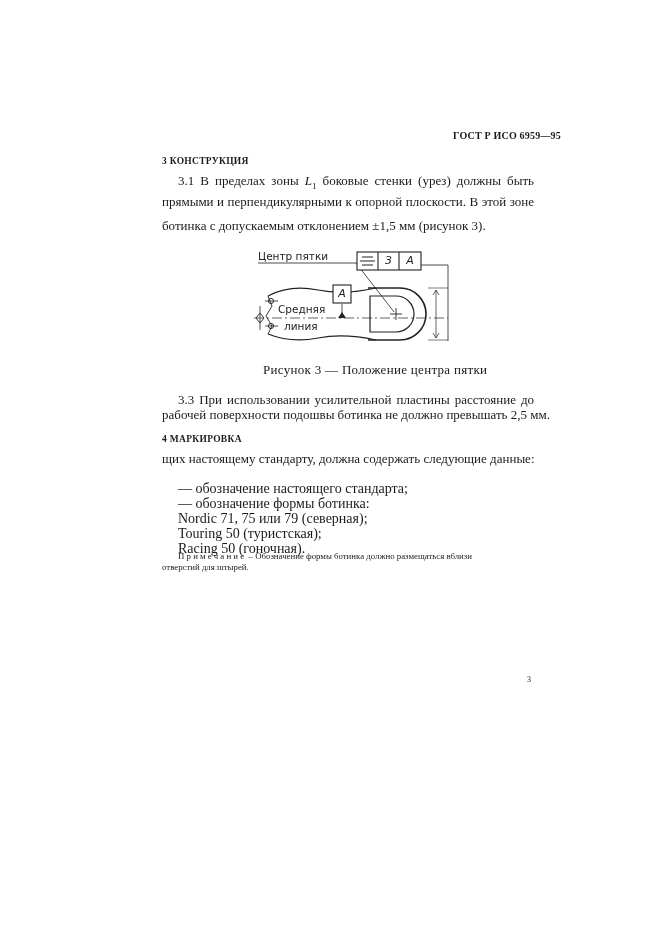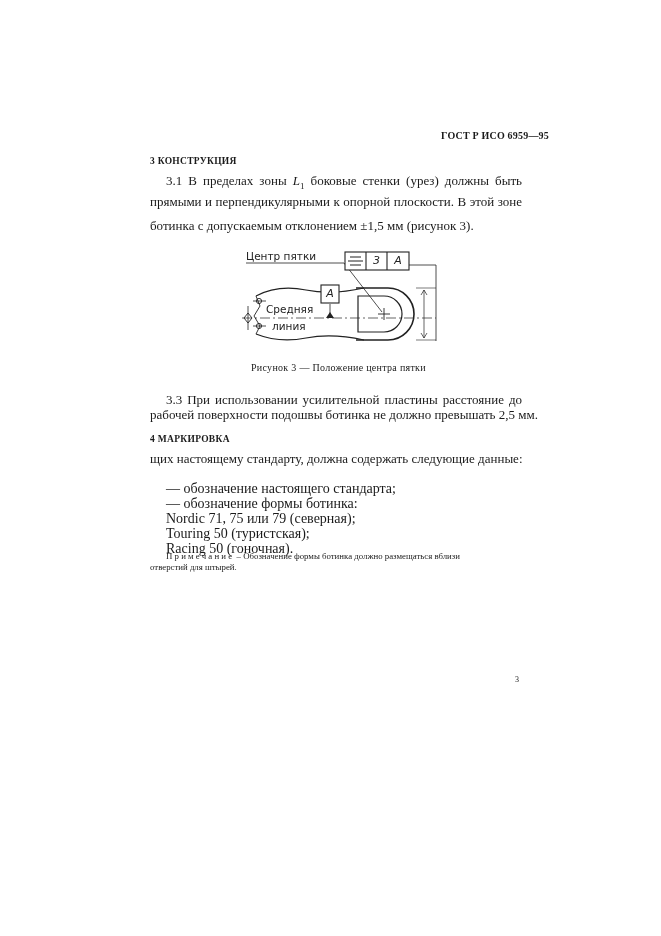--- a/index.html
+++ b/index.html
@@ -1,38 +1,38 @@
 <!DOCTYPE html>
 <html><head>
 <meta charset="utf-8">
 <style>
   html, body { margin: 0; padding: 0; }
   body {
     width: 661px; height: 936px; background: #ffffff; position: relative;
     font-family: "Liberation Serif", "DejaVu Serif", serif; color: #1a1a1a;
     overflow: hidden;
   }
-  .page { position: absolute; left: 4px; top: 0; width: 616px; height: 936px; }
+  .page { position: absolute; left: 16px; top: 0; width: 616px; height: 936px; }
   .header {
     position: absolute; left: 405px; top: 130px; width: 140px;
     font-size: 10px; font-weight: bold; letter-spacing: 0.2px; text-align: right;
   }
   .section-title {
     position: absolute; left: 146px; font-size: 9.5px; font-weight: bold; letter-spacing: 0.3px;
   }
   .para {
     position: absolute; left: 146px; width: 372px; font-size: 13px; line-height: 15.2px;
     text-align: justify;
   }
   .para .line { display: block; text-align: justify; text-align-last: justify; white-space: nowrap; }
   .para .line.last { text-align-last: left; }
   .indent { padding-left: 16px; }
   .plain-line { position: absolute; left: 146px; font-size: 14px; line-height: 15.2px; white-space: nowrap; }
   .caption {
-    position: absolute; left: 247px; top: 362px; font-size: 10px; letter-spacing: 0.3px;
+    position: absolute; left: 247px; top: 362px; font-size: 13px; letter-spacing: 0.3px;
   }
   .note {
     position: absolute; left: 146px; top: 551px; width: 372px; font-size: 8.8px; line-height: 11px;
   }
   .note .spaced { letter-spacing: 2.2px; }
   .page-num { position: absolute; left: 511px; top: 675px; font-size: 8px; }
   .figure { position: absolute; left: 232px; top: 246px; width: 210px; height: 110px; }
   .figure svg { position: absolute; left: 0; top: 0; }
   .fig-label {
     position: absolute; font-family: "DejaVu Sans", sans-serif; font-size: 10.5px;

